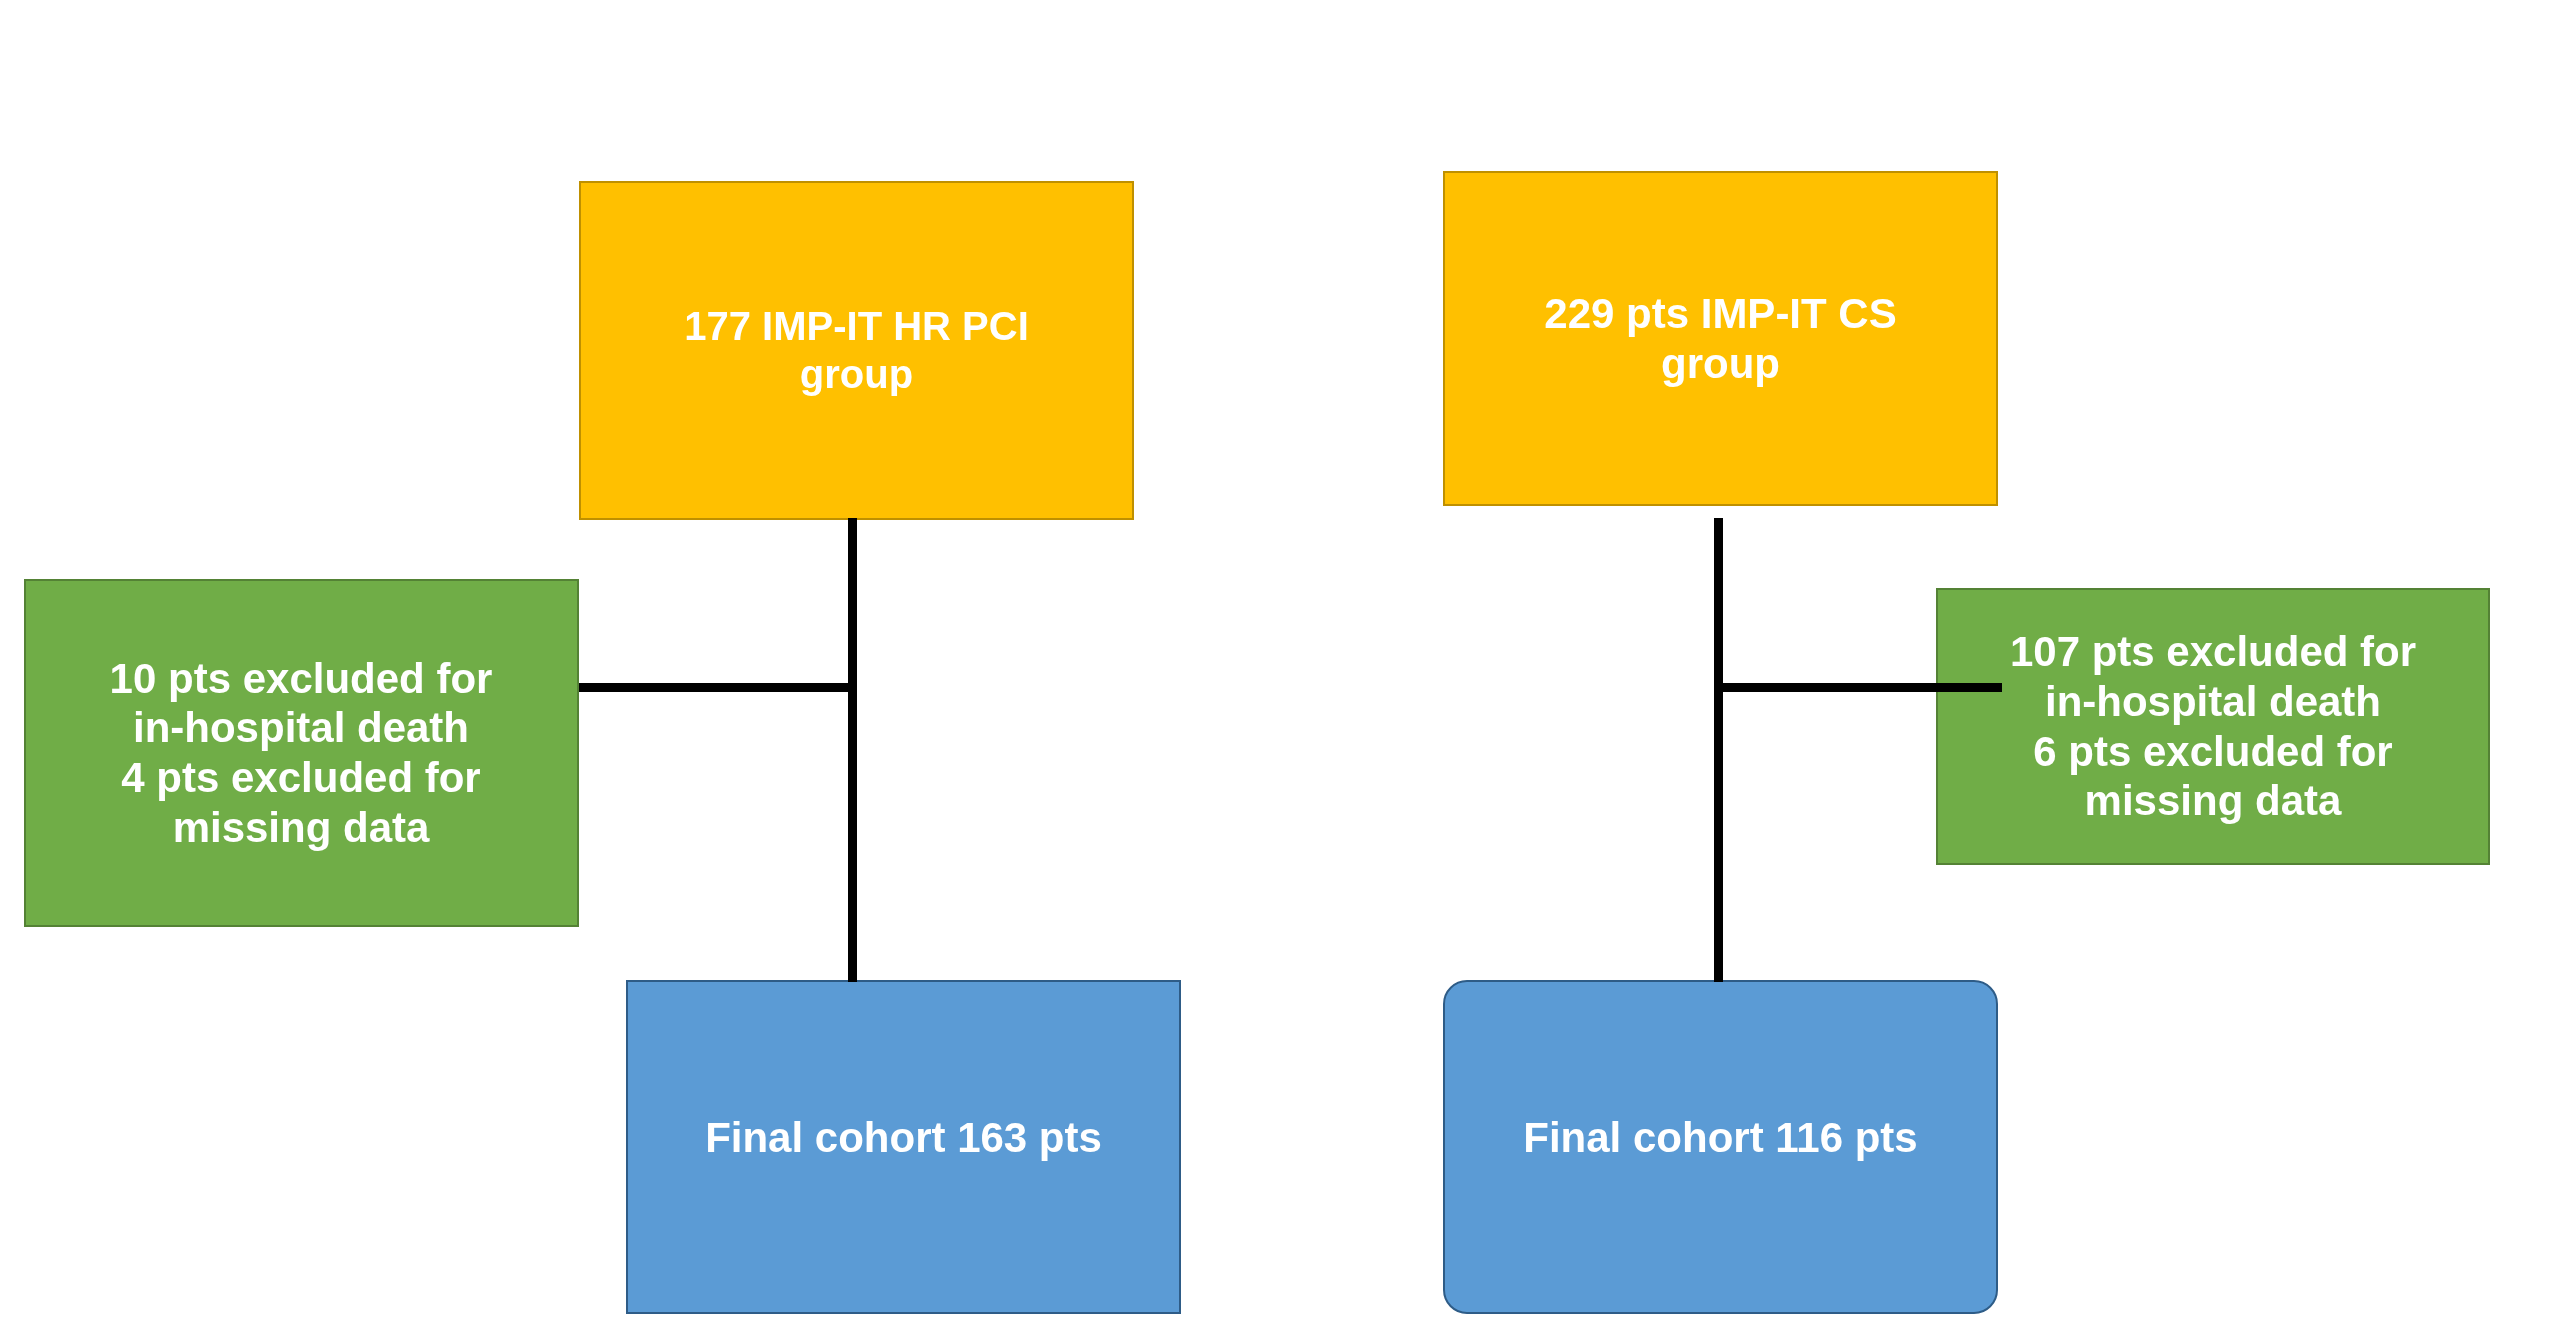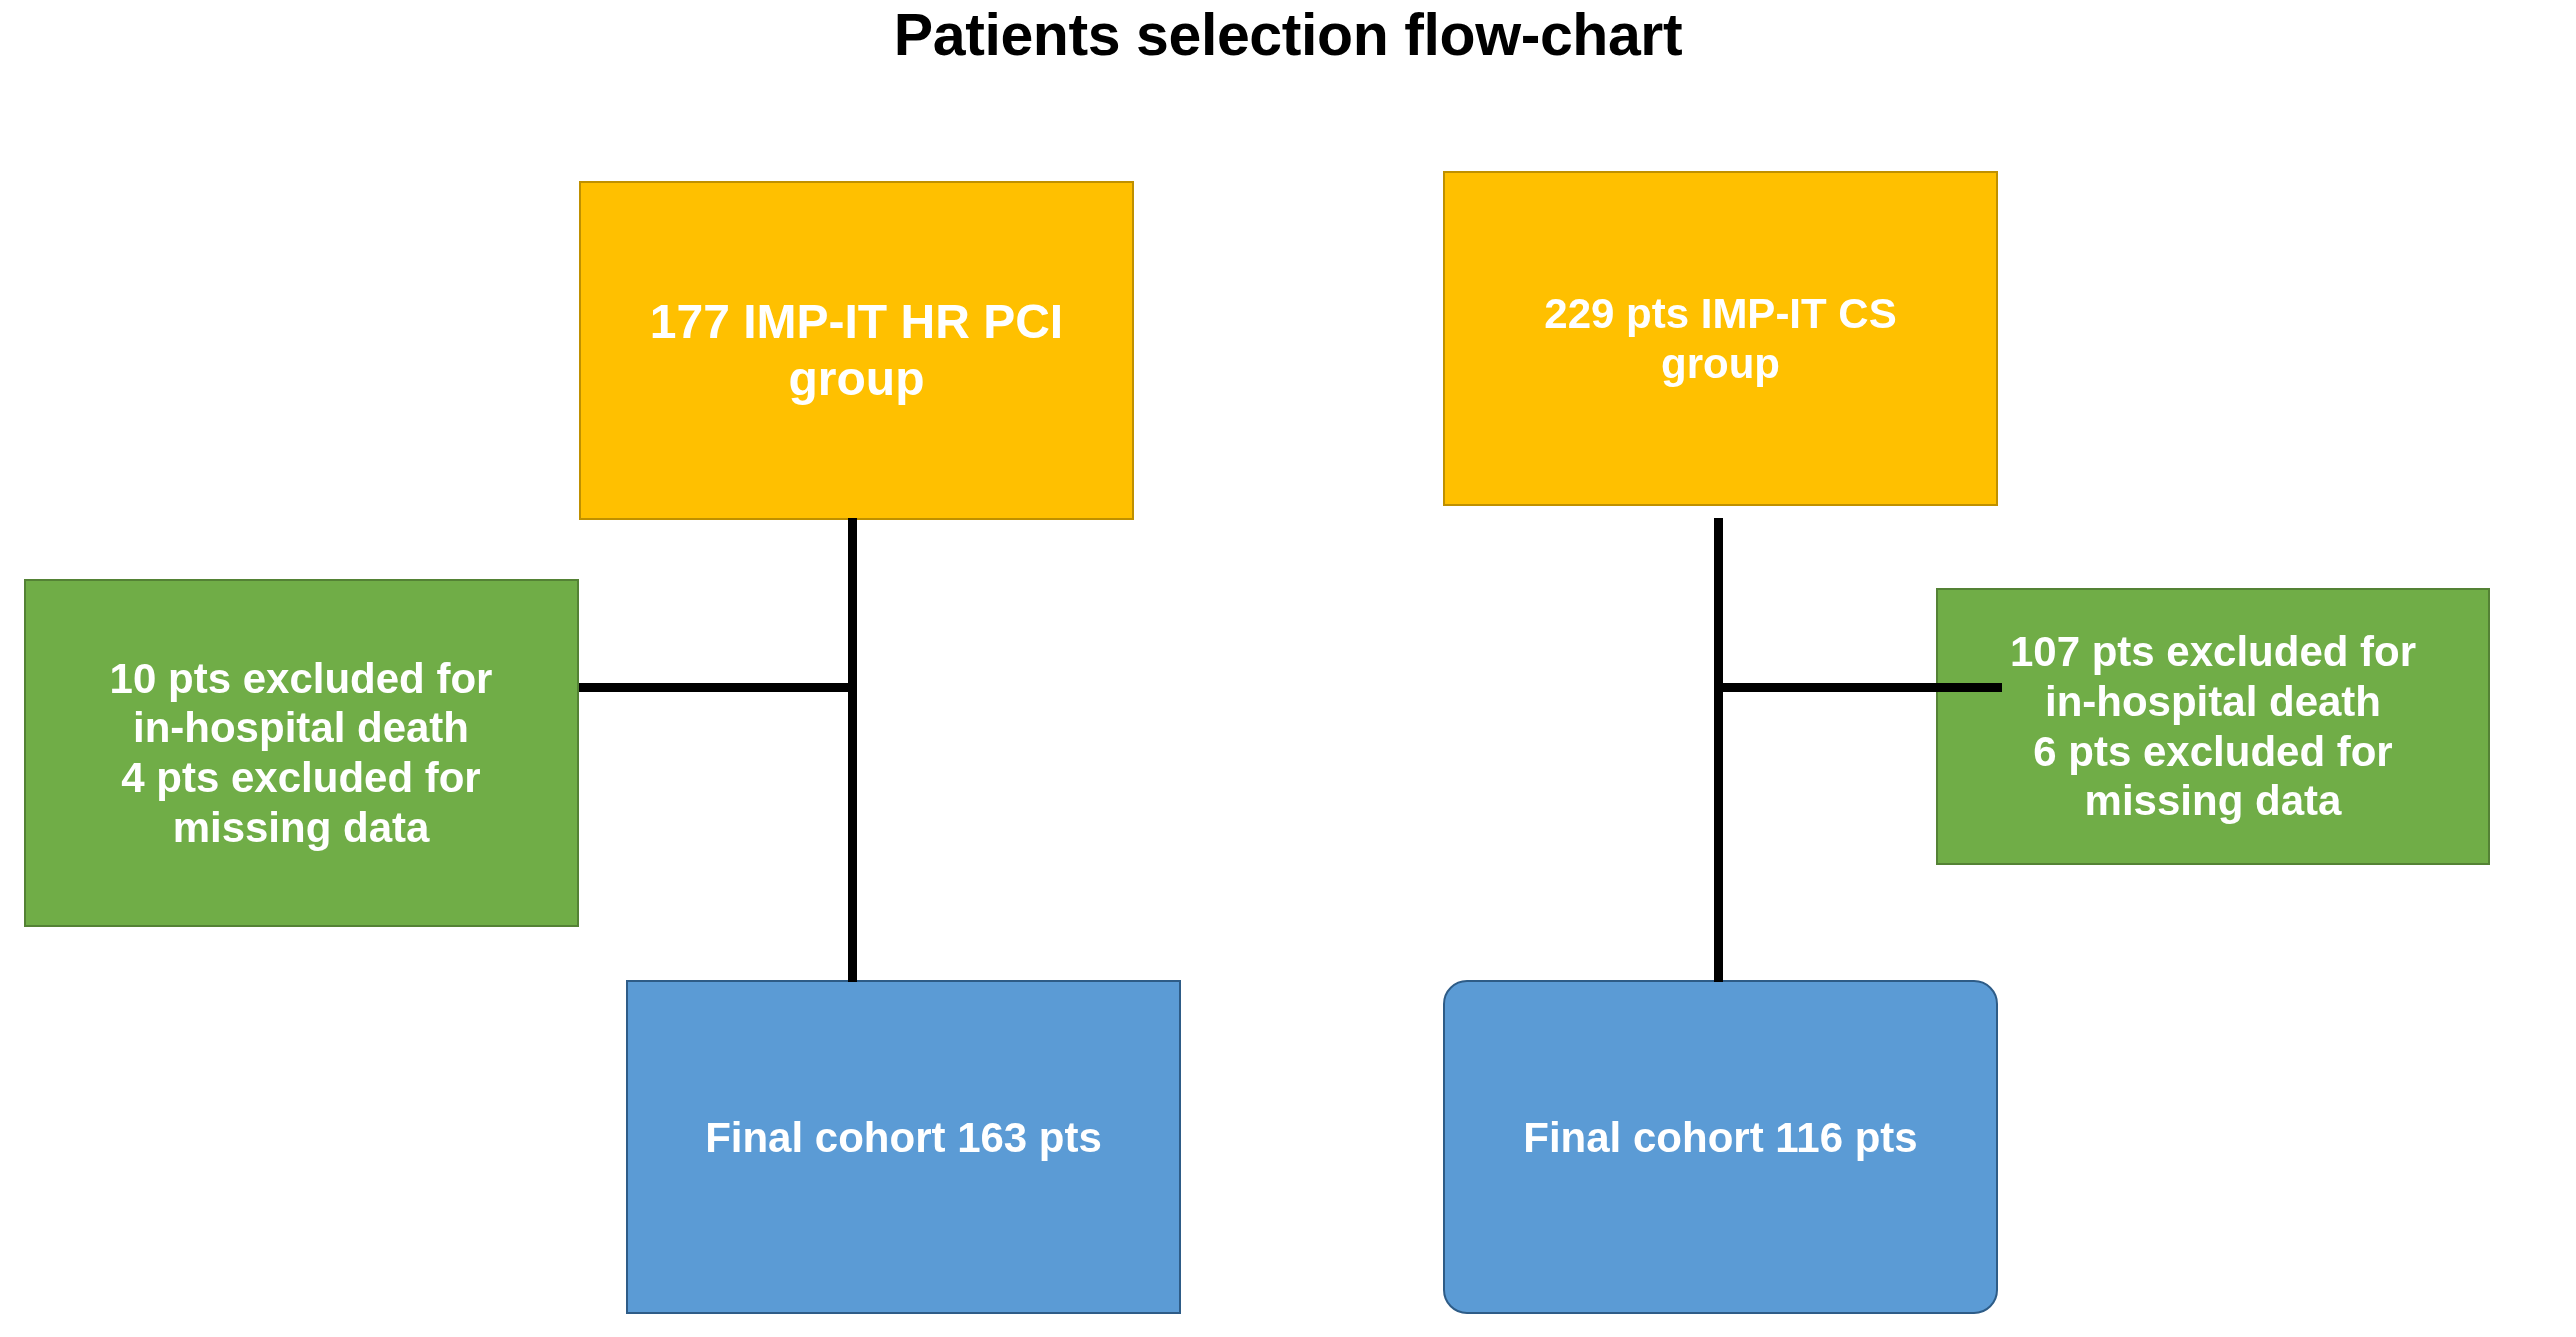--- a/index.html
+++ b/index.html
@@ -54,21 +54,21 @@
   .node-green {
     background: #70AD47;
     border: 2.3px solid #548235;
   }
   .node-blue {
     background: #5B9BD5;
     border: 2.3px solid #2E5C87;
   }
 
   
-  #node-source-left  { left: 579px;  top: 181px;  width: 555px; height: 339px; font-size: 48px; }
+  #node-source-left  { left: 579px;  top: 181px;  width: 555px; height: 339px; font-size: 40px; }
   #node-excluded-left{ left: 23.5px;   top: 579px;  width: 555px; height: 348px; font-size: 42px; }
   #node-final-left   { left: 579px;  top: 980px; width: 555px; height: 334px; font-size: 42px; margin-left: 47px; }
 
   
   #node-final-left .node-text,
   #node-final-right .node-text { transform: translateY(-9.4px); }
 
   
   #node-source-right  { left: 1443px; top: 171px;  width: 555px; height: 335px; font-size: 42px; }
   #node-excluded-right{ left: 1936px; top: 588px;  width: 554px; height: 277px; font-size: 42px; }
@@ -88,21 +88,20 @@
   #conn-v-left  { left: 848px; top: 518px; height: 464px; }
   #conn-h-left  { left: 579px;  top: 683px; width: 274px; }
   #conn-v-right { left: 1714px; top: 518px; height: 464px; }
   #conn-h-right { left: 1717px; top: 683px; width: 285px; }
 </style>
 </head>
 <body>
 
 <div id="canvas">
 
-  <div class="chart-title">Patients selection flow-chart</div>
 
   <div class="node node-orange" id="node-source-left">
     <span class="node-text">177 IMP-IT HR PCI
 group</span>
   </div>
 
   <div class="node node-green" id="node-excluded-left">
     <span class="node-text">10 pts excluded for
 in-hospital death
 4 pts excluded for

